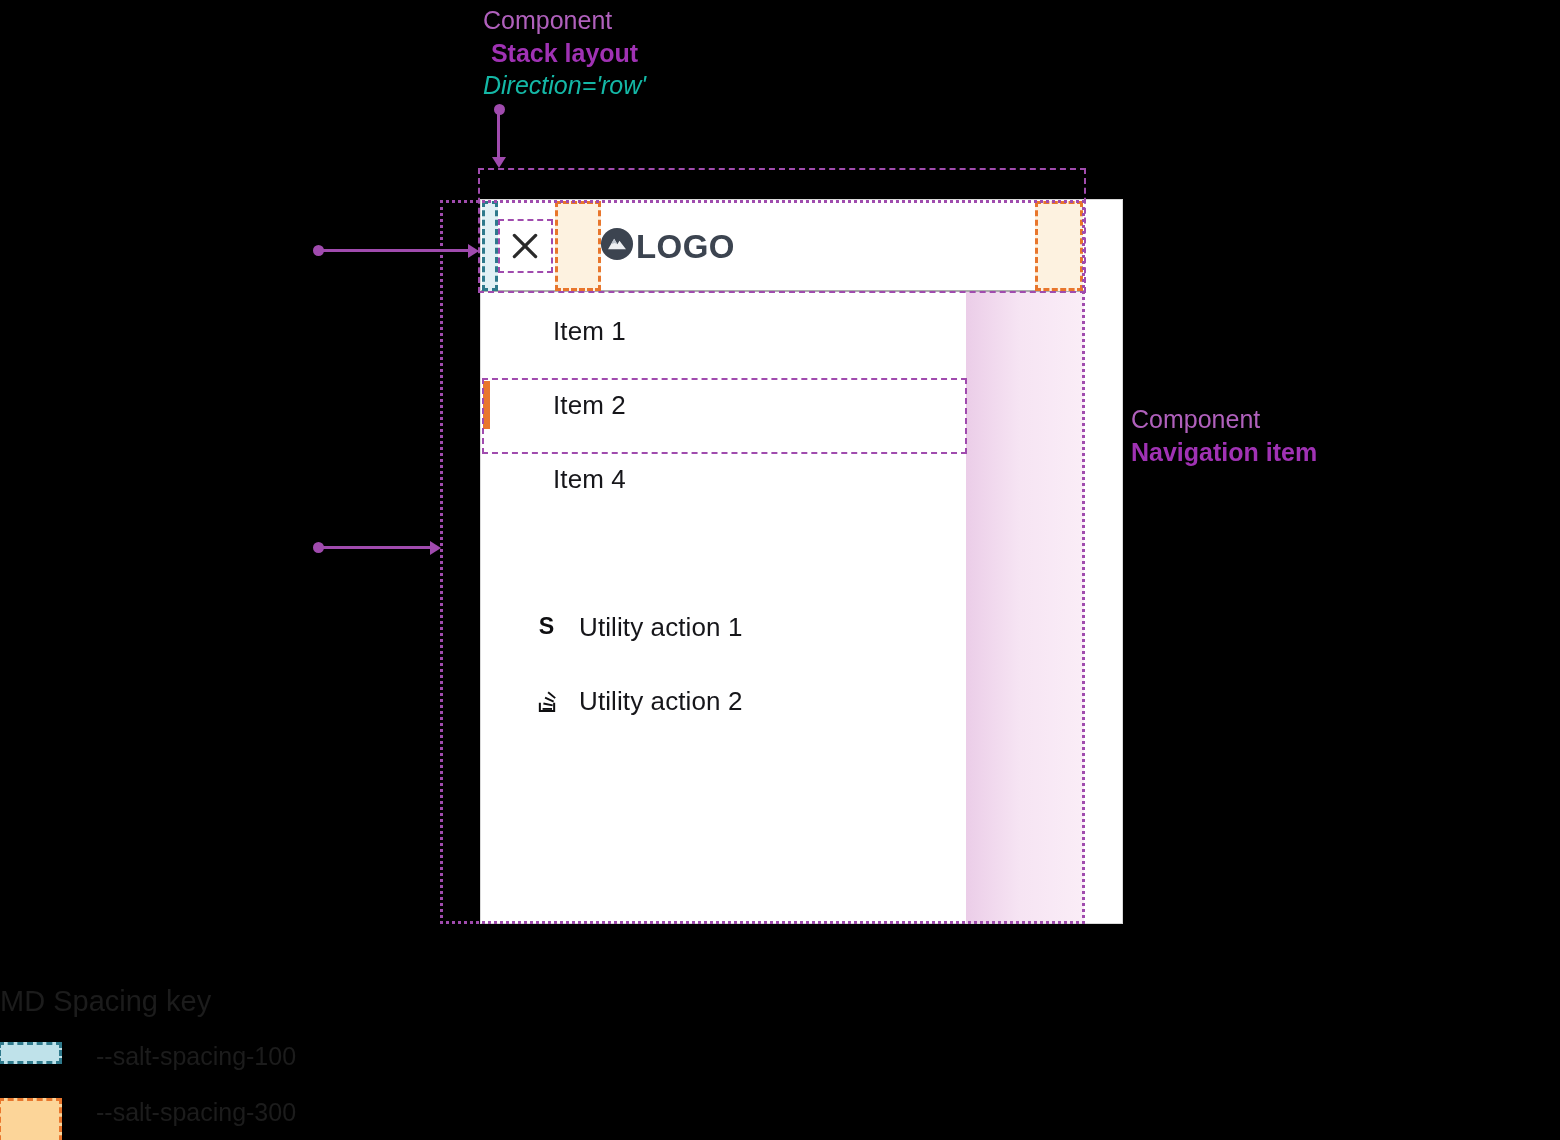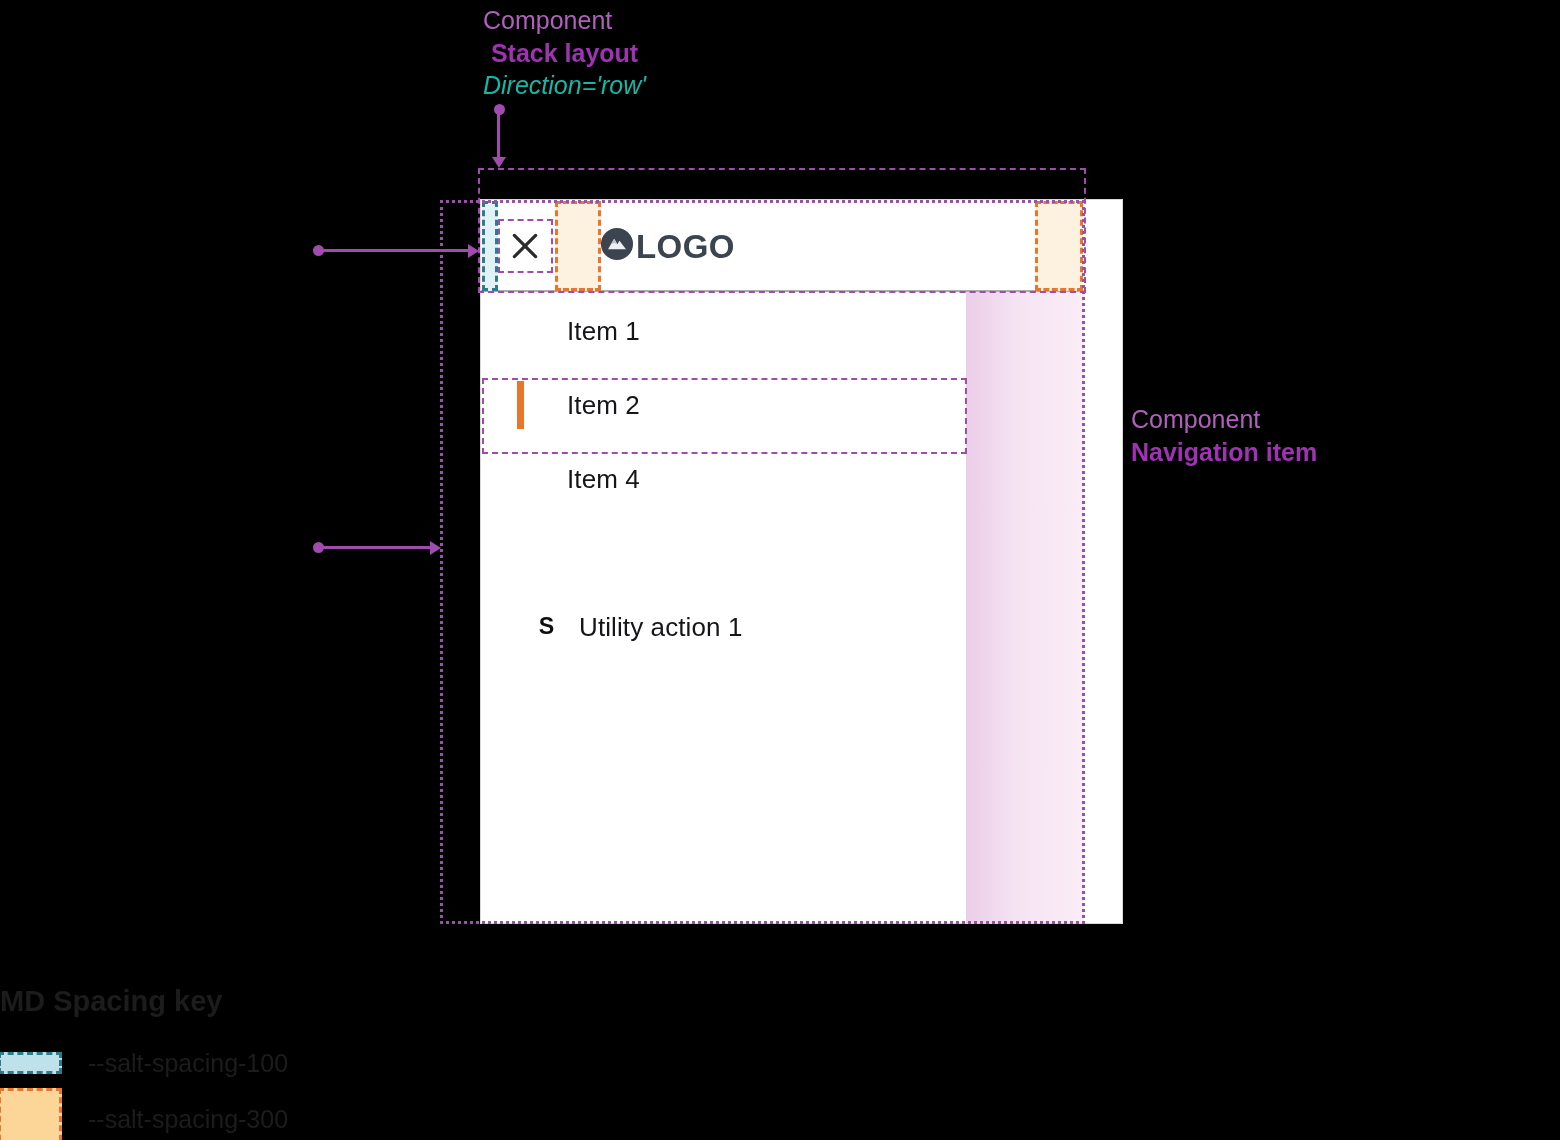--- a/index.html
+++ b/index.html
@@ -178,24 +178,23 @@
     left: 0;
     top: 94px;
     width: 485px;
     z-index: 12;
   }
   .nav-item {
     position: relative;
     height: 74px;
     display: flex;
     align-items: center;
-    padding-left: 52px;
+    padding-left: 72px;
     cursor: pointer;
     background: transparent;
-    margin-left: 34px;
   }
   .nav-item .nav-label {
     font-size: 26px;
     font-weight: 400;
     color: #16161A;
     letter-spacing: 0.1px;
   }
   .nav-item.selected::before {
     content: "";
     position: absolute;
@@ -241,30 +240,30 @@
 
   
   #legend {
     position: absolute;
     left: 0;
     top: 985px;
     width: 520px;
   }
   #legend-title {
     font-size: 29px;
-    font-weight: 700;
+    font-weight: 400;
     color: #1C1C1C;
     margin-bottom: 24px;
     padding-left: 0;
   }
   .legend-row {
     display: flex;
-    align-items: center;
     height: 42px;
     margin-bottom: 14px;
+    gap: 8px;
   }
   .legend-swatch {
     width: 64px;
     flex: 0 0 64px;
     margin-left: -2px;
   }
   .legend-swatch.sw100 {
     height: 22px;
     background: #BFE2EA;
     border: 3px dashed #2F7A8C;
@@ -339,20 +338,32 @@
 
     <div class="utility-item">
       <span class="util-icon">
         <svg width="23" height="26" viewBox="0 0 24 28">
           <text x="12" y="22" text-anchor="middle" font-family="'Liberation Sans',sans-serif" font-size="25" font-weight="700" fill="#0E0E10">S</text>
         </svg>
       </span>
       <span class="util-label">Utility action 1</span>
     </div>
 
+    <div class="utility-item">
+      <span class="util-icon">
+        <svg width="27" height="28" viewBox="0 0 24 24" fill="#0E0E10">
+          <path d="M17.3 16.7l-8.2-1.7.35-1.65 8.2 1.7-.35 1.65z"></path>
+          <path d="M18.0 13.3l-7.6-3.5.7-1.52 7.6 3.5-.7 1.52z"></path>
+          <path d="M19.2 10.1l-6.3-5.3 1.08-1.28 6.3 5.3-1.08 1.28z"></path>
+          <path d="M16.9 19.9H8.5v-1.7h8.4v1.7z"></path>
+          <path d="M5.2 13.6v8.2h14.5v-8.2h-1.8v6.4H7.0v-6.4H5.2z"></path>
+        </svg>
+      </span>
+      <span class="util-label">Utility action 2</span>
+    </div>
 
   </div>
 
   <div class="guide-purple" style="left:1px; top:178px; width:485px; height:76px;"></div>
 
 </div>
 
 <div class="anno" id="anno-stack-layout">
   <span class="anno-kind">Component</span>
   <span class="anno-name">Stack layout</span>

